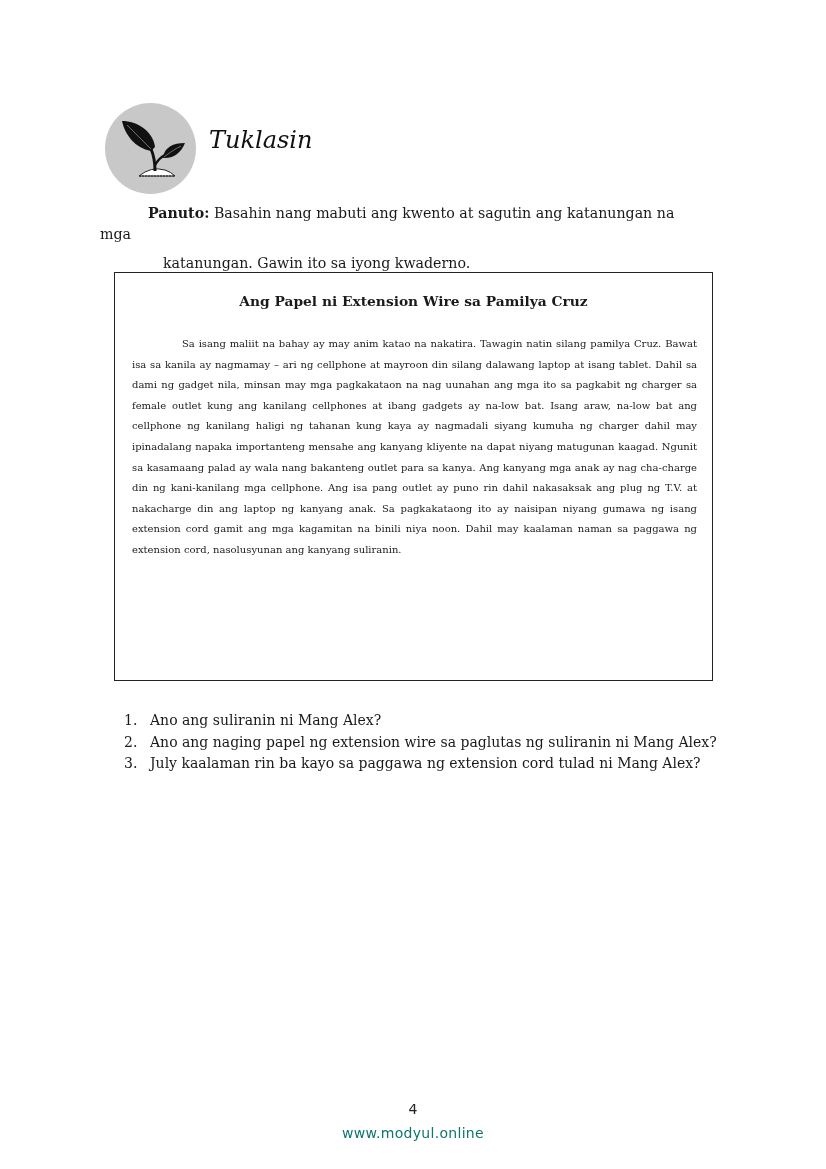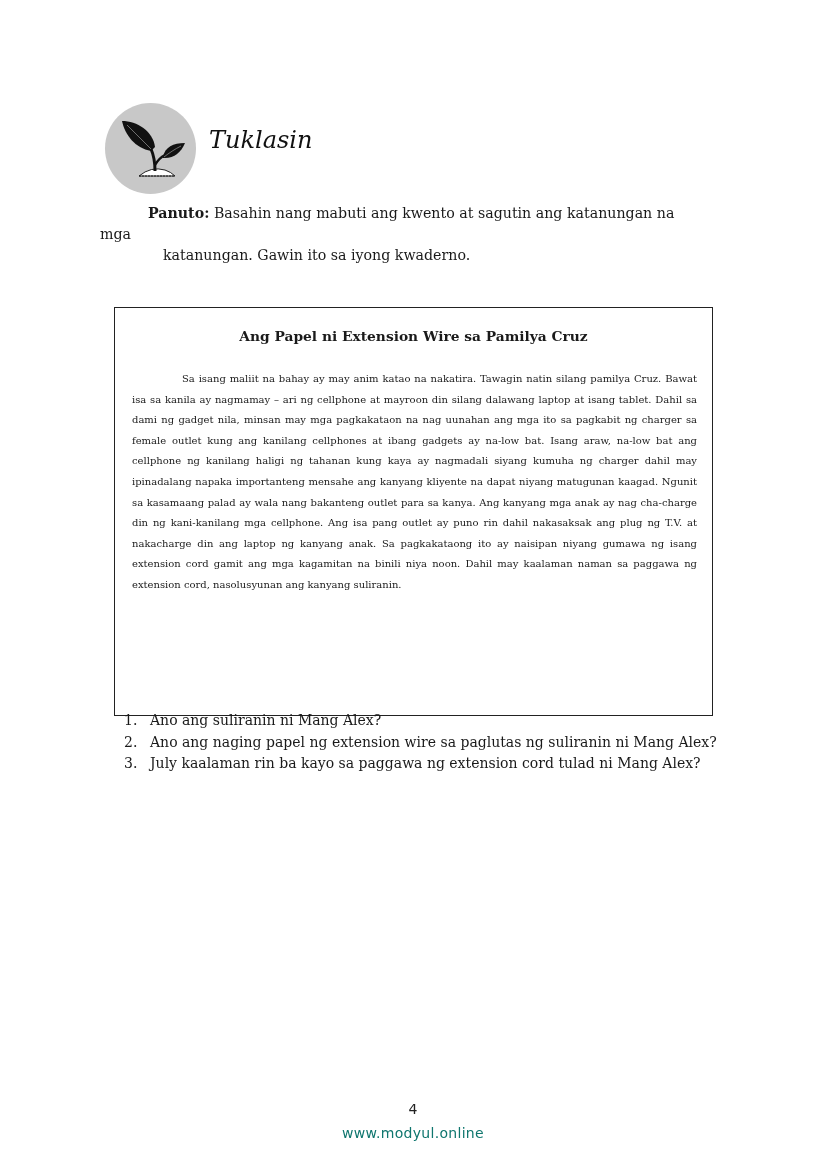--- a/index.html
+++ b/index.html
@@ -16,24 +16,24 @@
     .section-title {
       position: absolute; left: 209px; top: 126px;
       font-family: "DejaVu Serif", serif; font-weight: normal; font-style: italic;
       font-size: 24px; color: #111;
     }
     .directions {
       position: absolute; left: 100px; top: 203px; width: 600px;
       font-size: 14.2px; line-height: 21px;
     }
     .directions .label { font-weight: bold; margin-left: 48px; }
-    .directions .line2 { padding-left: 63px; display: block; }
+    .directions .line2 { padding-left: 63px; display: block; margin-top: 8px; }
     .story-box {
       position: absolute; left: 114px; top: 272px; width: 599px; height: 409px;
-      border: 1px solid #222; box-sizing: border-box; margin-top: 35px;
+      border: 1px solid #222; box-sizing: border-box;
     }
     .story-title {
       position: absolute; left: 0; right: 0; top: 20px; text-align: center;
       font-weight: bold; font-size: 13.8px;
     }
     .story-body {
       position: absolute; left: 17px; top: 61px; width: 565px;
       font-size: 10px; line-height: 20.6px; text-align: justify;
       text-indent: 50px; margin: 0;
     }

